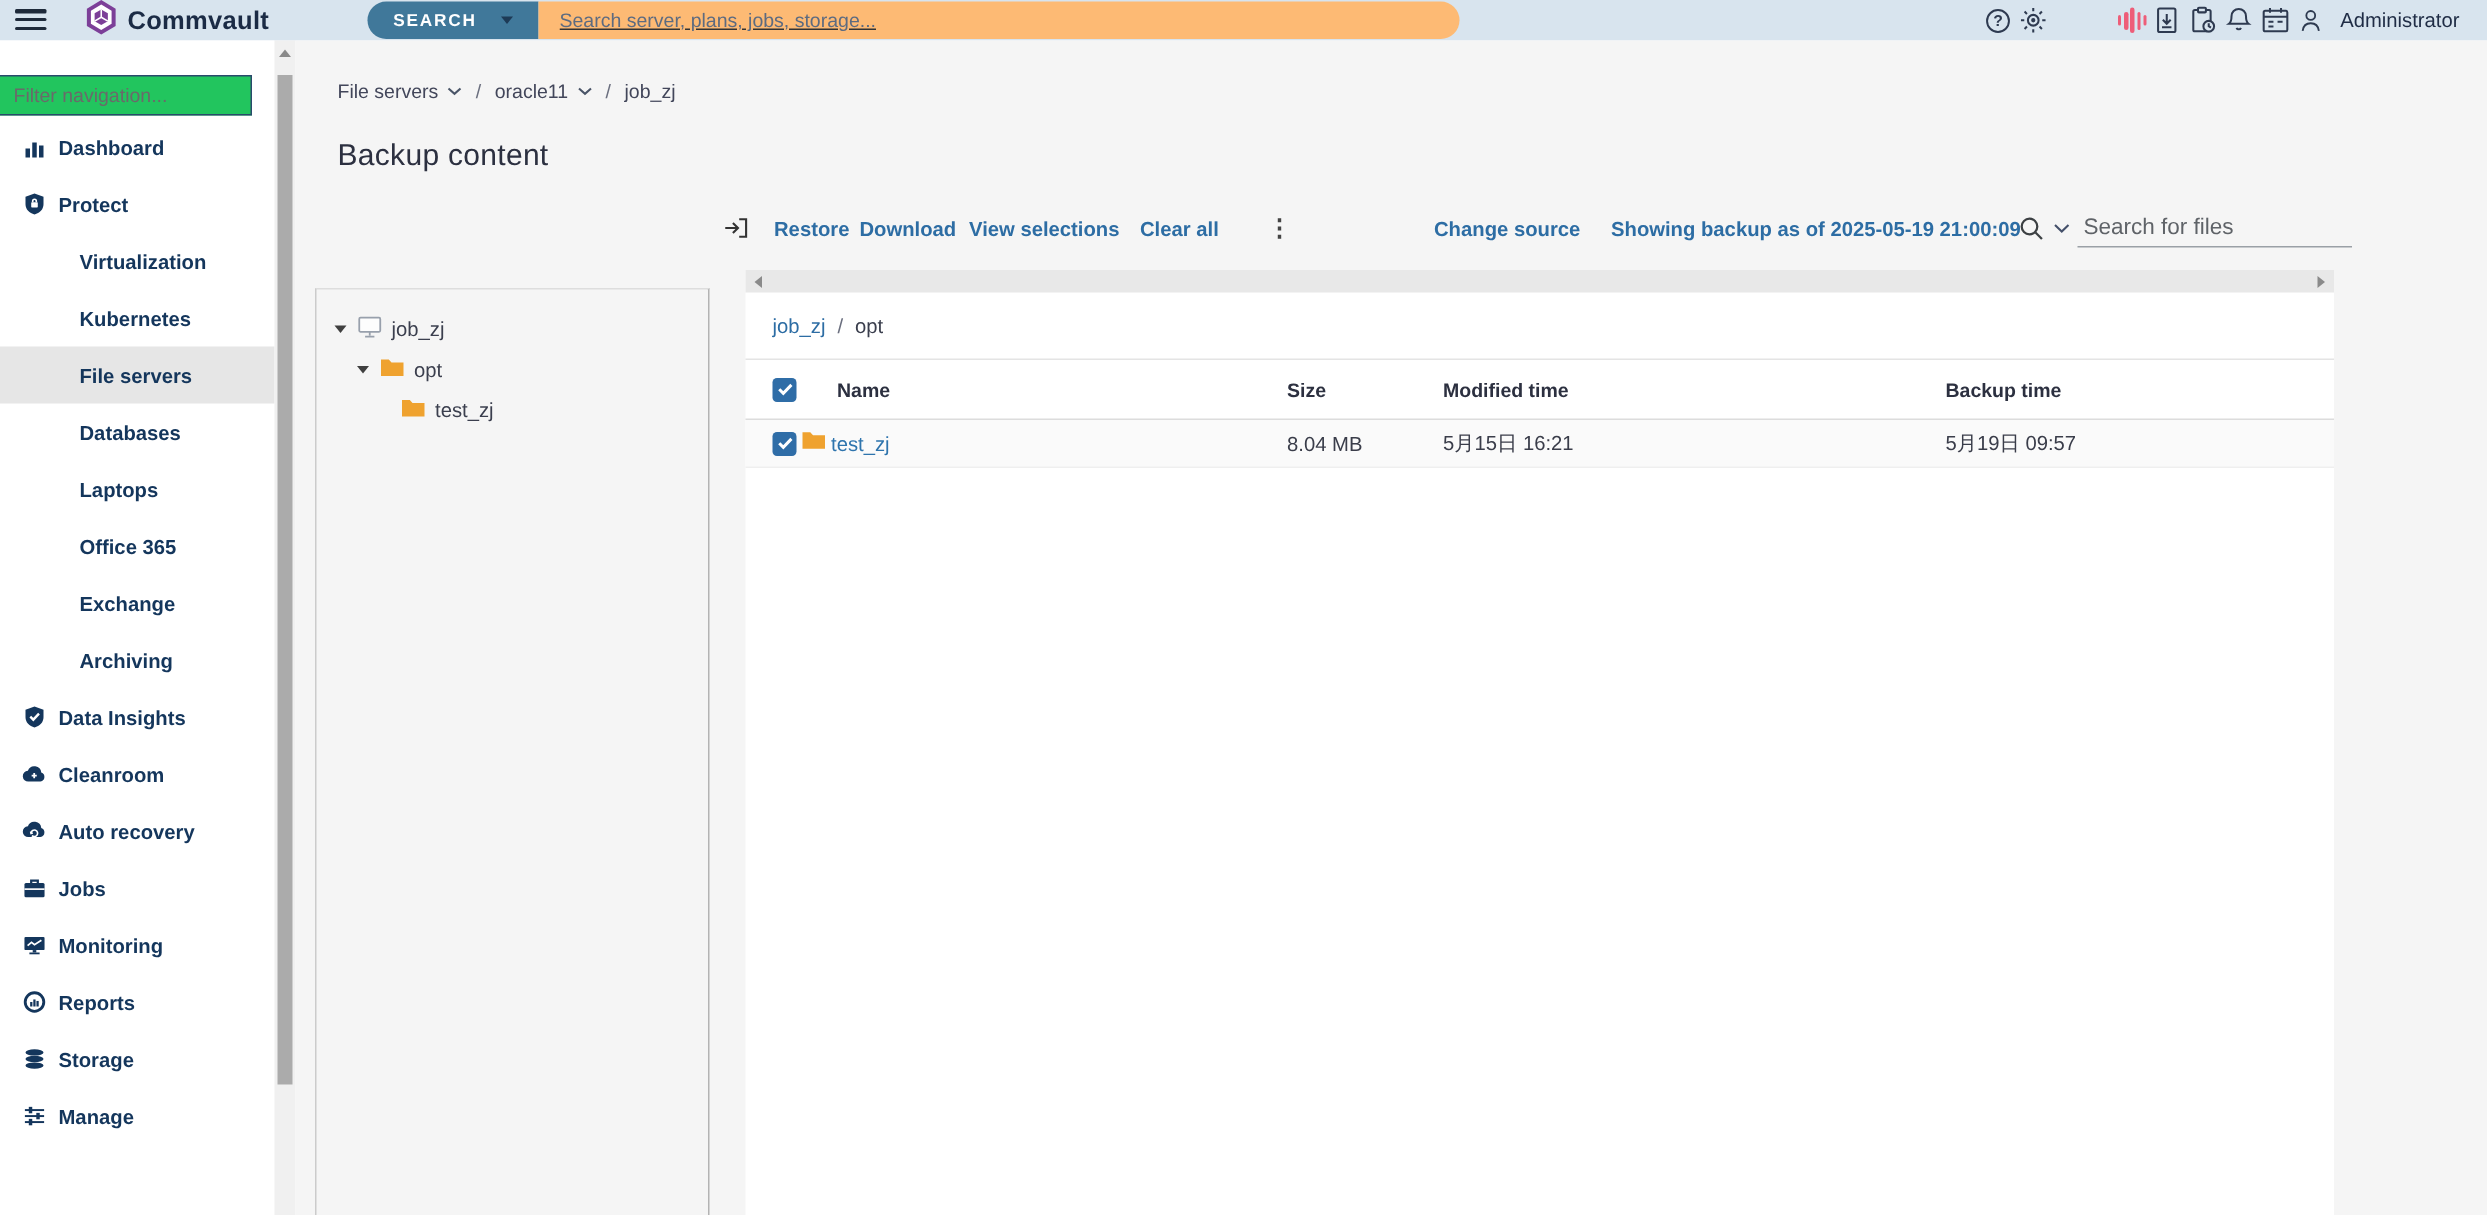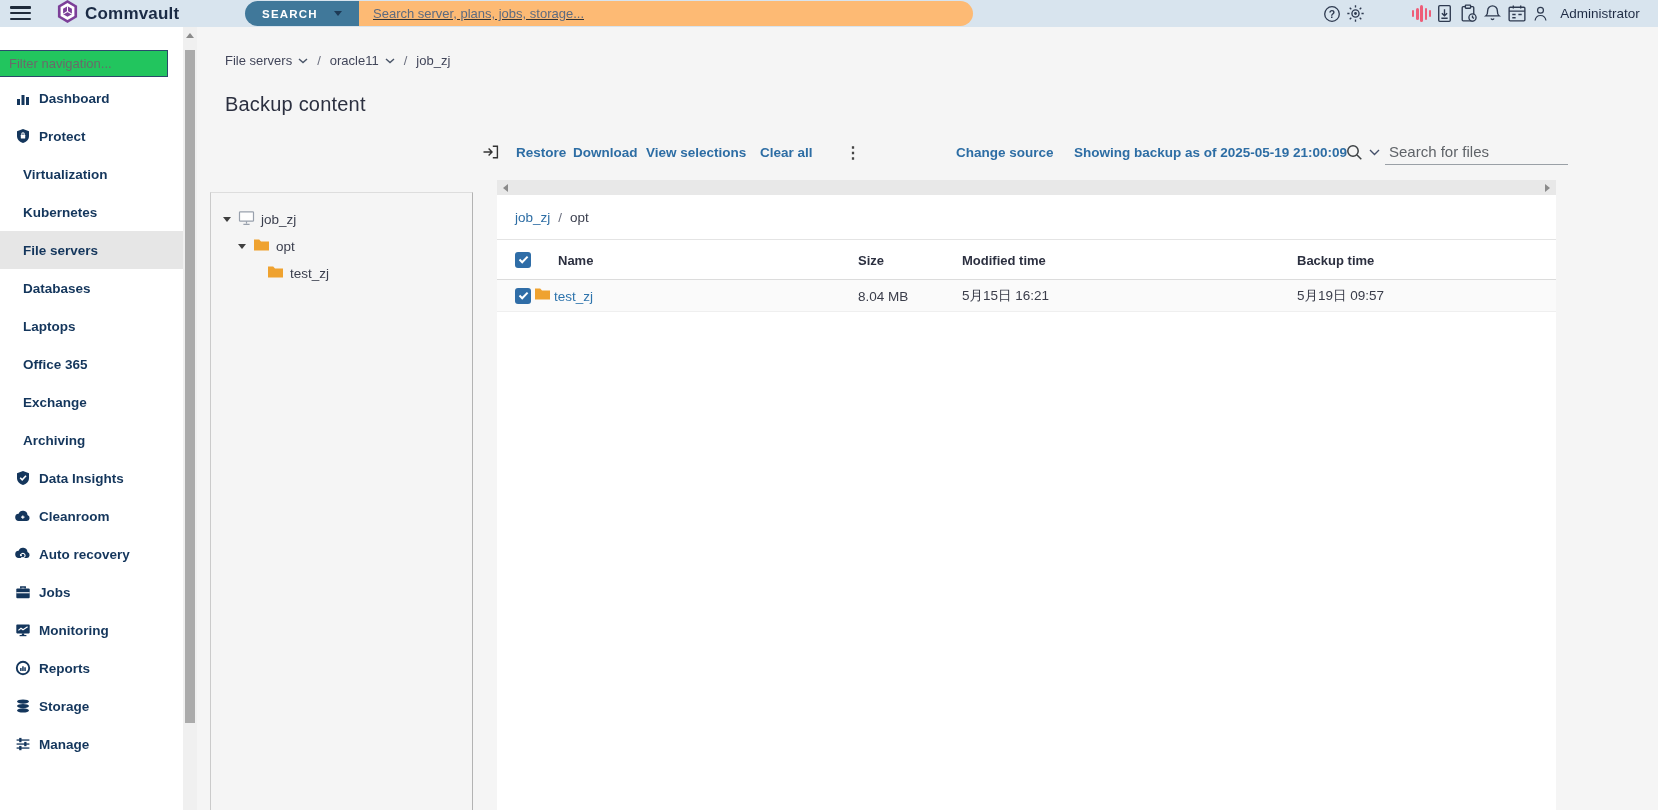--- a/index.html
+++ b/index.html
@@ -31,21 +31,21 @@
   .username { font-size:13.5px; color:#1f2c45; white-space:nowrap; margin-left:7px; }
 
   
   .sidebar { position:absolute; top:27px; left:0; width:183px; bottom:0; background:#fff; }
   .filter-input { position:absolute; top:23px; left:-1px; width:169px; height:27px;
     border:1px solid #2a4a6b; padding:0 9px; font-size:13px; color:#333; background:#22c55e; outline:none;
     font-family:"Liberation Sans",sans-serif;}
   .filter-input::placeholder { color:#6a6a6a; }
   .nav { position:absolute; top:52px; left:0; width:183px; }
   .nav-item { height:38px; display:flex; align-items:center; padding-left:14px; cursor:pointer; }
-  .nav-item.sub { padding-left:23px;text-align:center; }
+  .nav-item.sub { padding-left:53px;text-align:center; }
   .nav-item.selected { background:#e6e6e6; }
   .nav-icon { width:17px; height:17px; margin-right:8px; display:flex; align-items:center; justify-content:center; flex:0 0 17px; }
   .nav-label { font-size:13.5px; font-weight:700; color:#14365c; white-space:nowrap; }
   .side-scroll { position:absolute; top:27px; left:183px; width:14px; bottom:0; background:#f0f0f0; }
   .side-thumb { position:absolute; top:23px; left:2px; width:10px; height:673px; background:#ababab; cursor:grab; }
   .tri-up { width:0;height:0;border-left:4px solid transparent;border-right:4px solid transparent;border-bottom:5px solid #8a8a8a; margin:6px auto 0; }
   .tri-down-s { width:0;height:0;border-left:4.5px solid transparent;border-right:4.5px solid transparent;border-top:5.5px solid #3f3f3f; }
   .tri-left { width:0;height:0;border-top:4px solid transparent;border-bottom:4px solid transparent;border-right:5px solid #8a8a8a; }
   .tri-right { width:0;height:0;border-top:4px solid transparent;border-bottom:4px solid transparent;border-left:5px solid #8a8a8a; }
 

